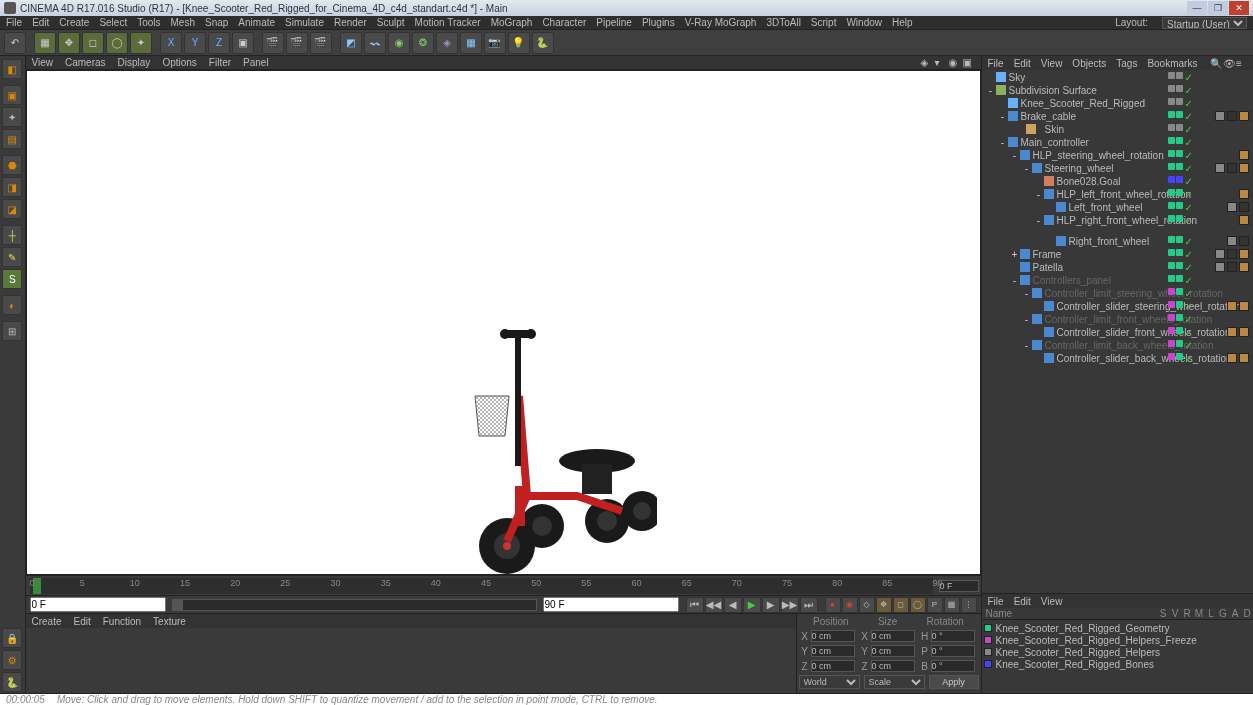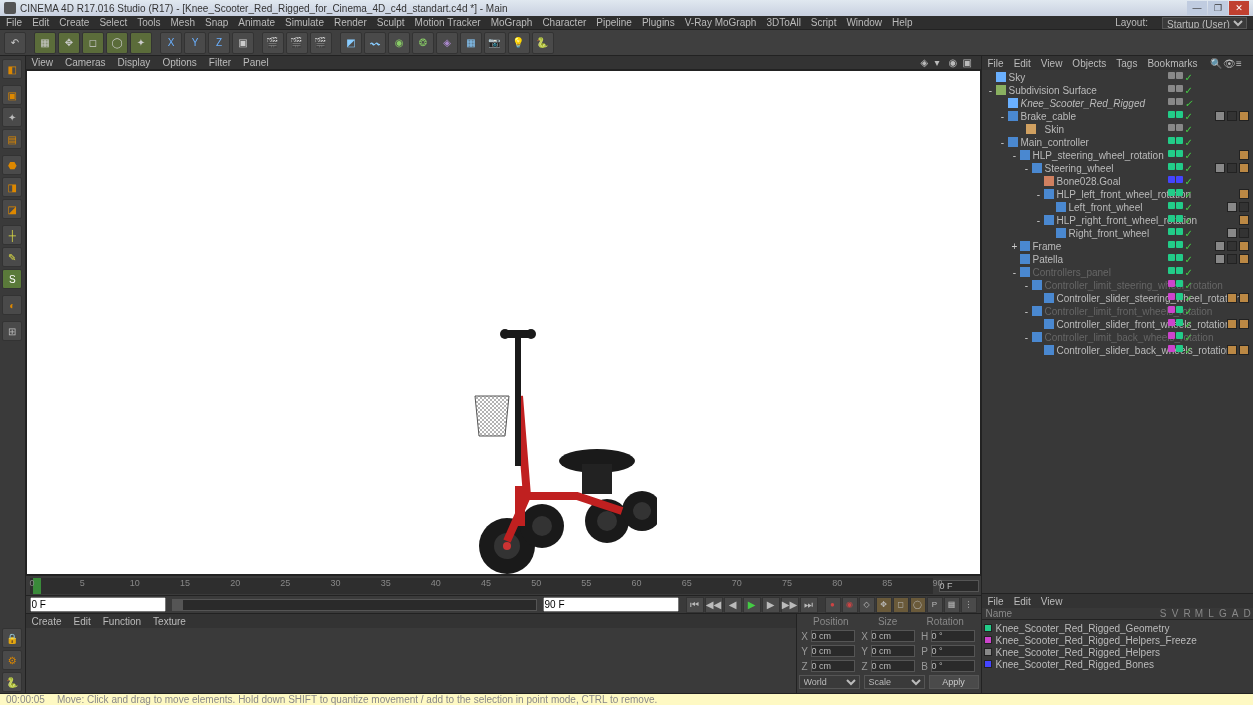--- a/index.html
+++ b/index.html
@@ -74,21 +74,21 @@
 .om-right-tags { position:absolute; right:4px; display:flex; }
 .om-row .sq { width:10px; height:10px; margin-left:2px; border:1px solid #222;}
 .om-lower { height:100px; border-top:1px solid #222; display:flex; flex-direction:column; }
 .om-lower .tree2 { flex:1; padding:2px; }
 .layer-row { display:flex; align-items:center; height:12px; }
 .layer-row .sw { width:8px; height:8px; margin-right:4px; border:1px solid #222; }
 .layer-row .nm2 { flex:1; }
 .layer-hdr { display:flex; height:12px; font-size:8px; color:#888; border-bottom:1px solid #222;}
 .layer-hdr span { width:12px; text-align:center; }
 .layer-hdr .nmh { flex:1; text-align:left; padding-left:4px;}
-.statusbar { position:absolute; bottom:0; left:0; right:0; height:12px; background:#fef9c3; display:flex; align-items:center; padding:0 6px; color:#888; font-size:9px; border-top:1px solid #222;}
+.statusbar { position:absolute; bottom:0; left:0; right:0; height:12px; background:#ffffff; display:flex; align-items:center; padding:0 6px; color:#888; font-size:9px; border-top:1px solid #222;font-style:italic;}
 </style>
 </head>
 <body>
 
 <div class="titlebar">
   <div class="icon"></div>
   <span>CINEMA 4D R17.016 Studio (R17) - [Knee_Scooter_Red_Rigged_for_Cinema_4D_c4d_standart.c4d *] - Main</span>
   <div class="btns">
     <div class="btn min">—</div>
     <div class="btn rst">❐</div>
@@ -360,21 +360,21 @@
           <span class="exp">-</span>
           <span class="oi" style="background:#8ab060"></span>
           <span class="nm ">Subdivision Surface</span>
           <div class="vk">
             <div class="dot" style="background:#888"></div>
             <div class="dot" style="background:#888"></div>
             <span style="color:#4c4;margin-left:2px">✓</span>
           </div>
           <div class="om-right-tags"></div>
         </div>
-        <div class="om-row" style="position: relative; padding-left: 16px; font-style: italic;">
+        <div class="om-row" style="position: relative; padding-left: 16px;">
           <span class="exp"></span>
           <span class="oi" style="background:#6ab0ff"></span>
           <span class="nm ">Knee_Scooter_Red_Rigged</span>
           <div class="vk">
             <div class="dot" style="background:#888"></div>
             <div class="dot" style="background:#888"></div>
             <span style="color:#4c4;margin-left:2px">✓</span>
           </div>
           <div class="om-right-tags"></div>
         </div>
@@ -487,21 +487,21 @@
           <span class="nm ">HLP_right_front_wheel_rotation</span>
           <div class="vk">
             <div class="dot" style="background:#2c8"></div>
             <div class="dot" style="background:#2c8"></div>
             <span style="color:#4c4;margin-left:2px">✓</span>
           </div>
           <div class="om-right-tags">
             <div class="sq" style="background:#b84"></div>
           </div>
         </div>
-        <div class="om-row" style="position: relative; padding-left: 64px;">
+        <div class="om-row" style="position: relative; padding-left: 64px; margin-top: 8px;">
           <span class="exp"></span>
           <span class="oi" style="background:#4a88d0"></span>
           <span class="nm ">Right_front_wheel</span>
           <div class="vk">
             <div class="dot" style="background:#2c8"></div>
             <div class="dot" style="background:#2c8"></div>
             <span style="color:#4c4;margin-left:2px">✓</span>
           </div>
           <div class="om-right-tags">
             <div class="sq" style="background:#888"></div>

